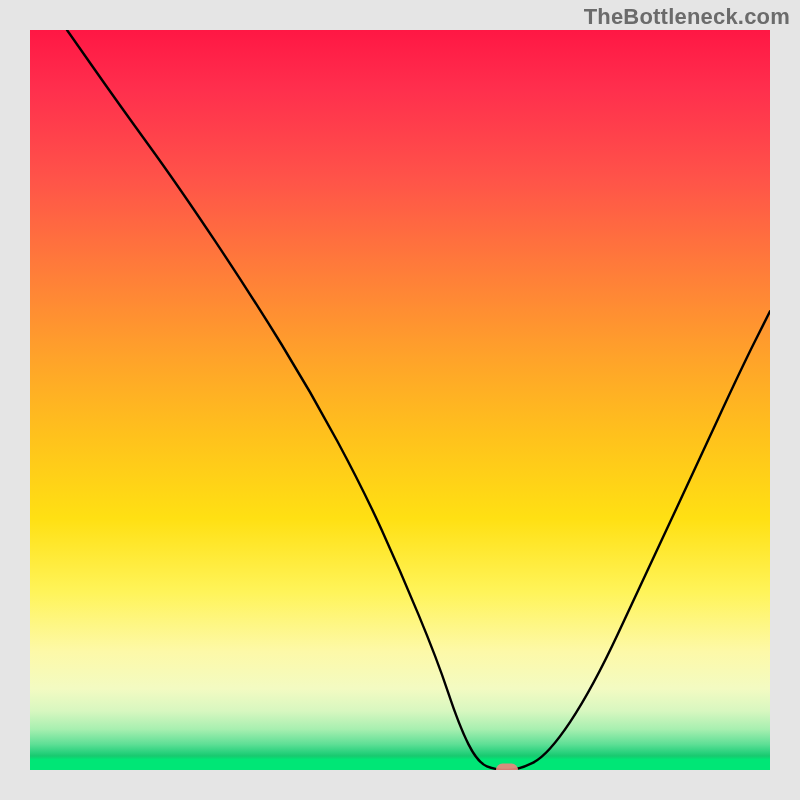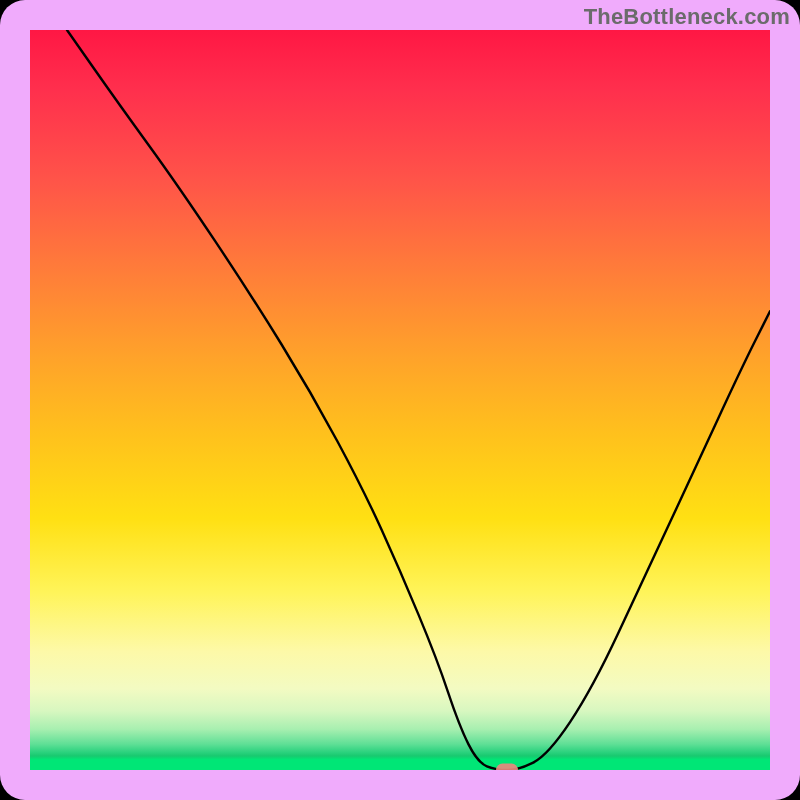--- a/index.html
+++ b/index.html
@@ -8,22 +8,21 @@
     width: 800px;
     height: 800px;
     background: #000;
     overflow: hidden;
     font-family: Arial, Helvetica, sans-serif;
   }
   .frame {
     position: relative;
     width: 800px;
     height: 800px;
-    background: #f0abfc;
-    border-radius: 25px;
+    background: #e5e5e5;
   }
   .watermark {
     position: absolute;
     top: 4px;
     right: 10px;
     color: #6b6b6b;
     font-size: 22px;
     font-weight: 600;
     letter-spacing: 0.2px;
     z-index: 5;

